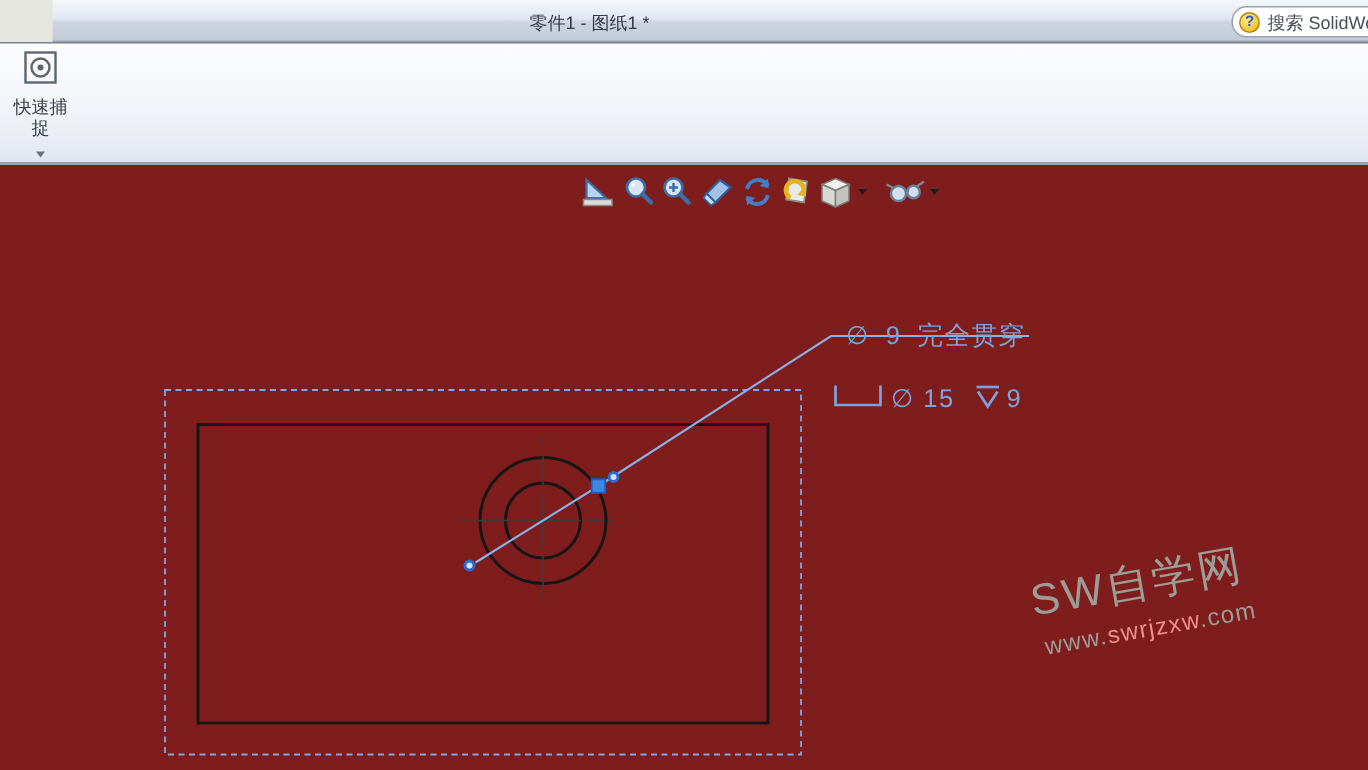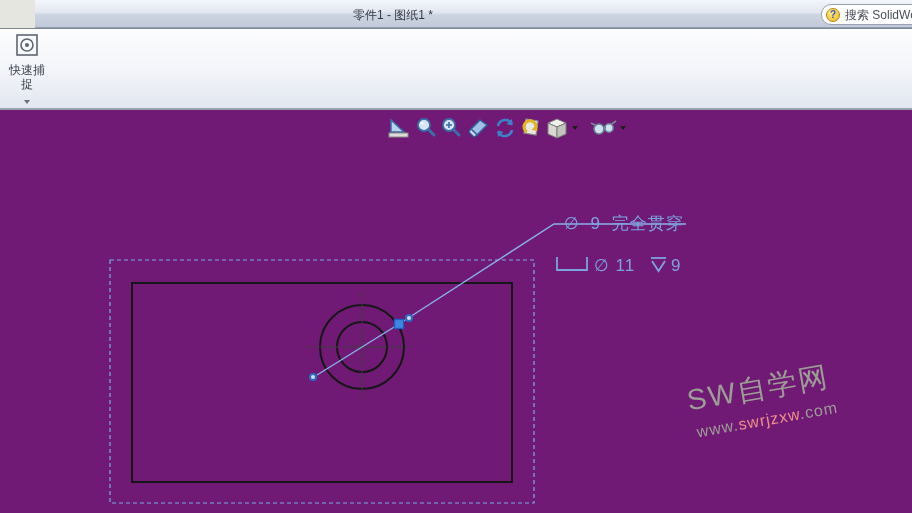--- a/index.html
+++ b/index.html
@@ -46,21 +46,21 @@
   .quick-snaps .qs-label {
     font-size:12px; color:#3d434d; text-align:center; width:42px; line-height:14px; margin-top:1px;
   }
   .dd-arrow {
     width:0; height:0; border-left:3px solid transparent; border-right:3px solid transparent;
     border-top:4px solid #4a4f58;
   }
   .quick-snaps .dd-arrow { margin-top:9px; border-top-color:#6a707c; }
 
   
-  .canvas { position:absolute; left:0; top:110px; width:912px; height:403px; background:#701a75;text-decoration:underline; }
+  .canvas { position:absolute; left:0; top:110px; width:912px; height:403px; background:#7f1d1d;text-decoration:underline; }
   .geom   { position:absolute; left:0; top:0; }
 
   
   .headsup { position:absolute; left:386px; top:5px; height:26px; display:flex; align-items:center; }
   .hicon { width:24px; height:24px; flex:0 0 auto; }
   .headsup .dd-arrow { margin:0 3px; border-top-color:#1d1d1d; }
 
   
   .callout-text {
     position:absolute; color:#7ca3e0; font-size:17px; white-space:nowrap; line-height:20px;
@@ -198,20 +198,20 @@
 
     <path d="M557 147 L557 160 L587 160 L587 147" fill="none" stroke="#7ca3e0" stroke-width="1.8"></path>
 
     <g stroke="#7ca3e0" stroke-width="1.8" fill="none">
       <line x1="651" y1="148" x2="666" y2="148"></line>
       <path d="M652 151 L658.5 161 L665 151"></path>
     </g>
   </svg>
 
   <div class="callout-text callout-line1">∅ 9 完全贯穿</div>
-  <div class="callout-text callout-dia">∅ 11</div>
+  <div class="callout-text callout-dia">∅ 15</div>
   <div class="callout-text callout-depth">9</div>
 
   <div class="watermark">
     <div class="wm-title">SW自学网</div>
     <div class="wm-url"><span>www.</span><span class="wm-red">swrjzxw</span><span>.com</span></div>
   </div>
 </div>
 
 </body></html>

